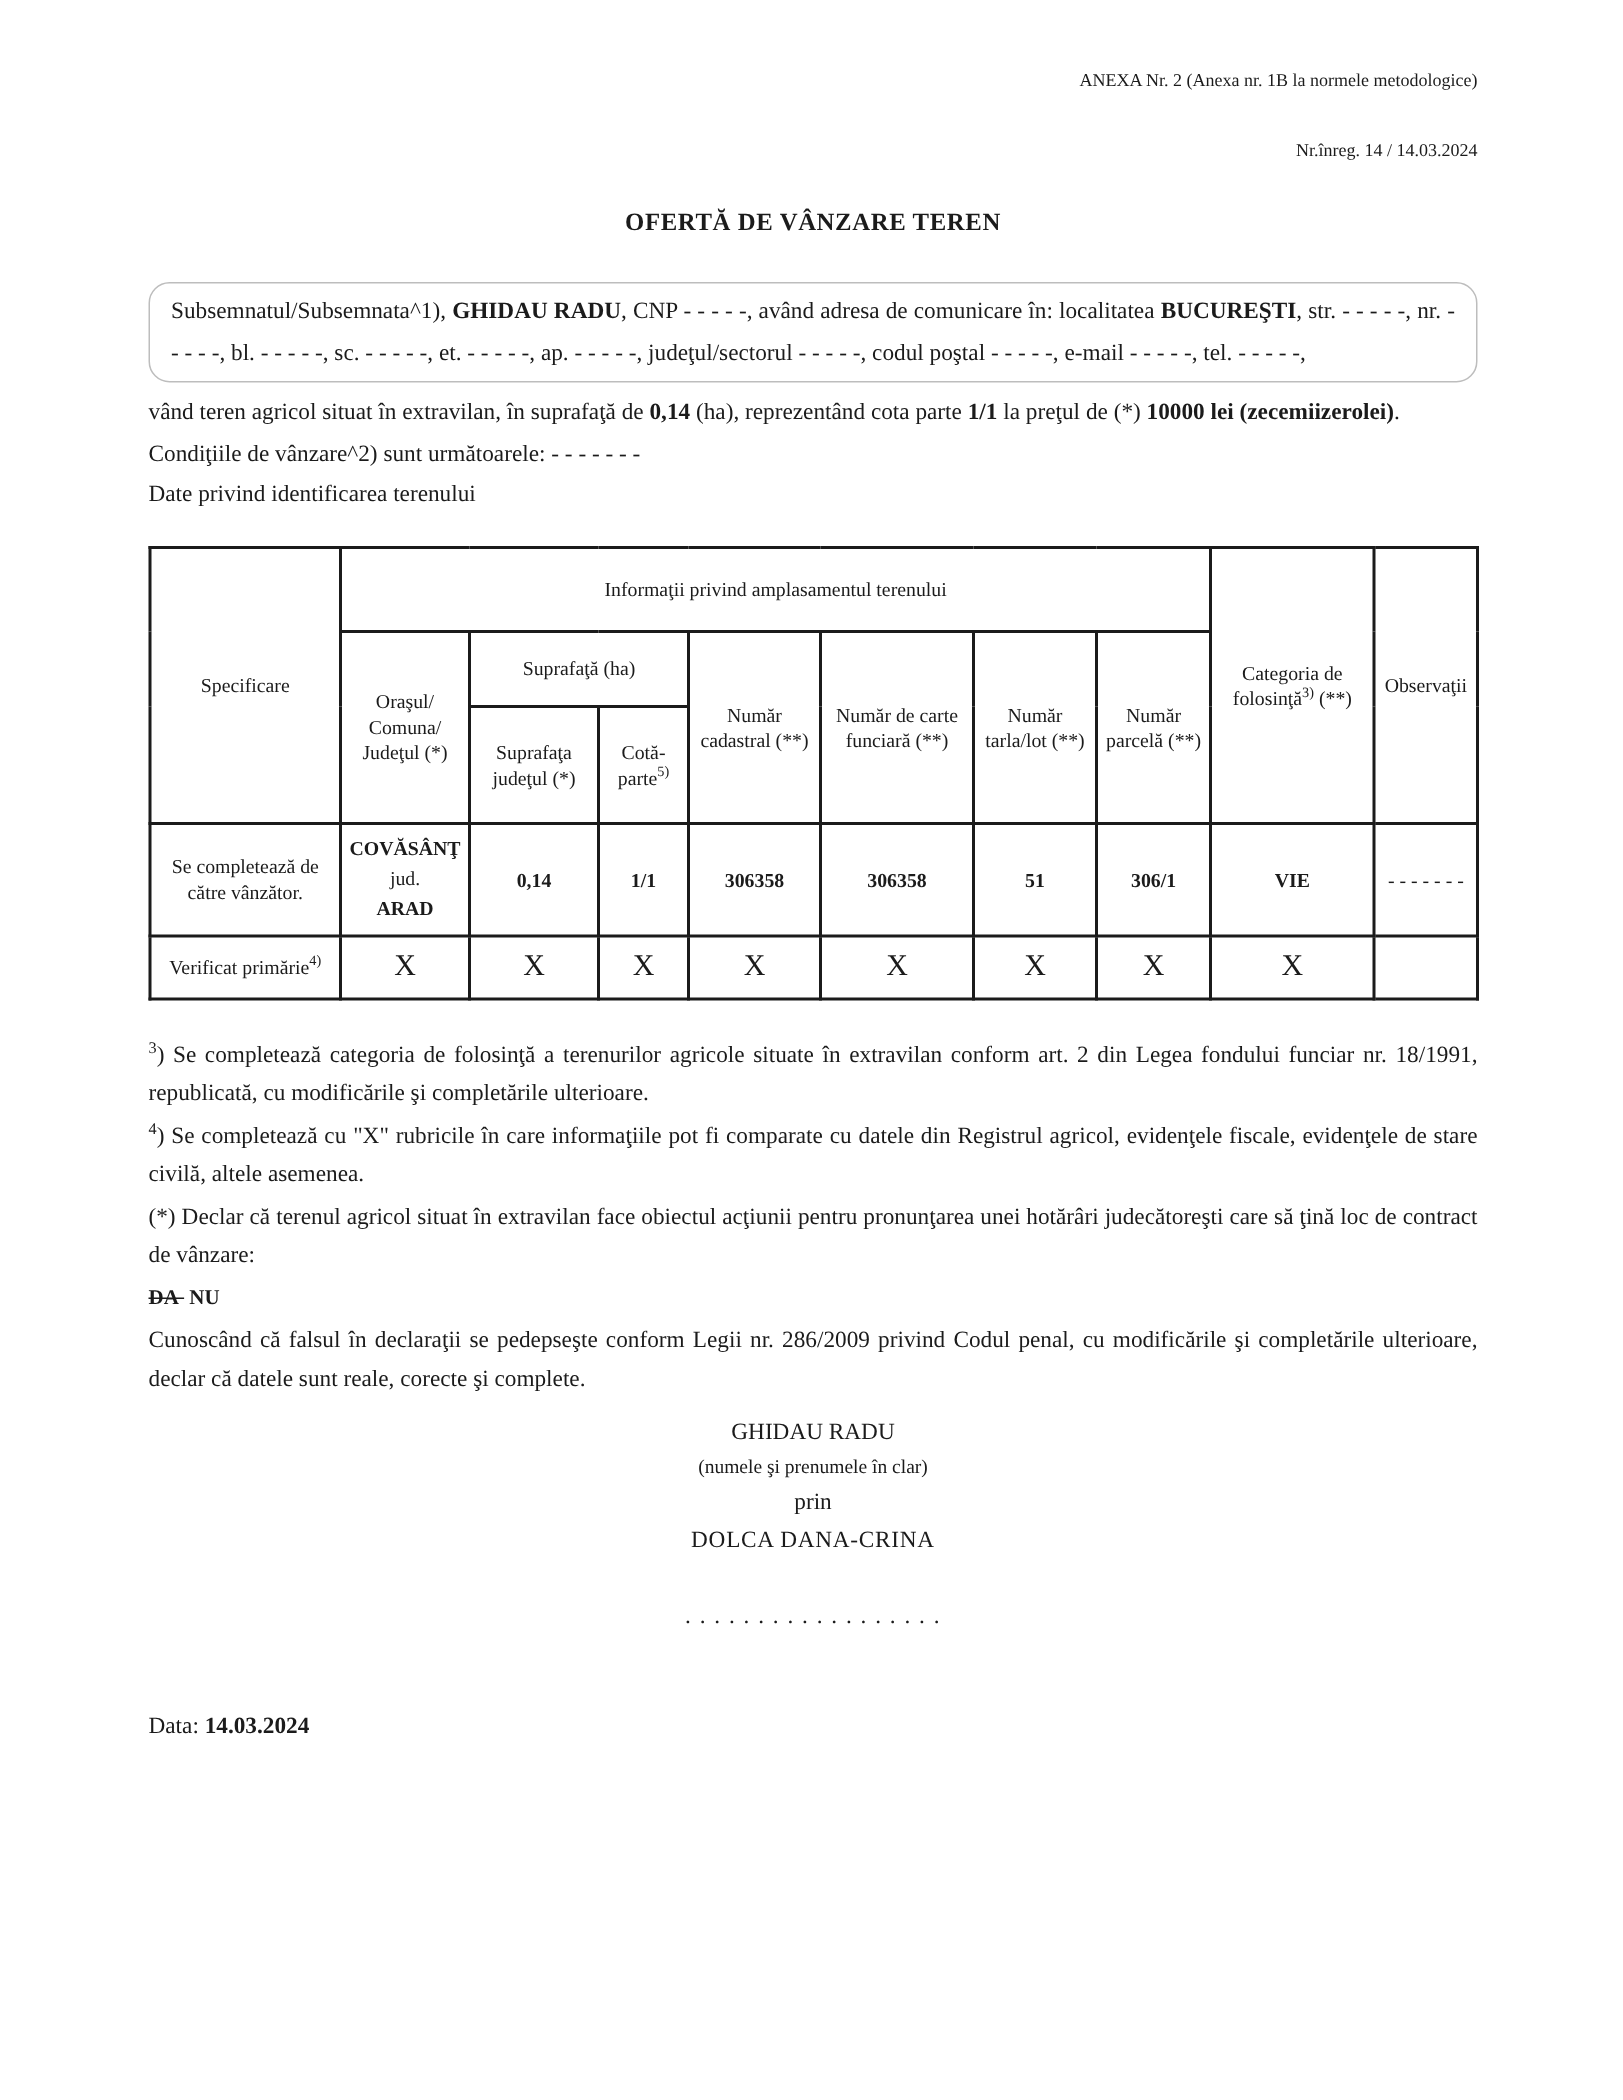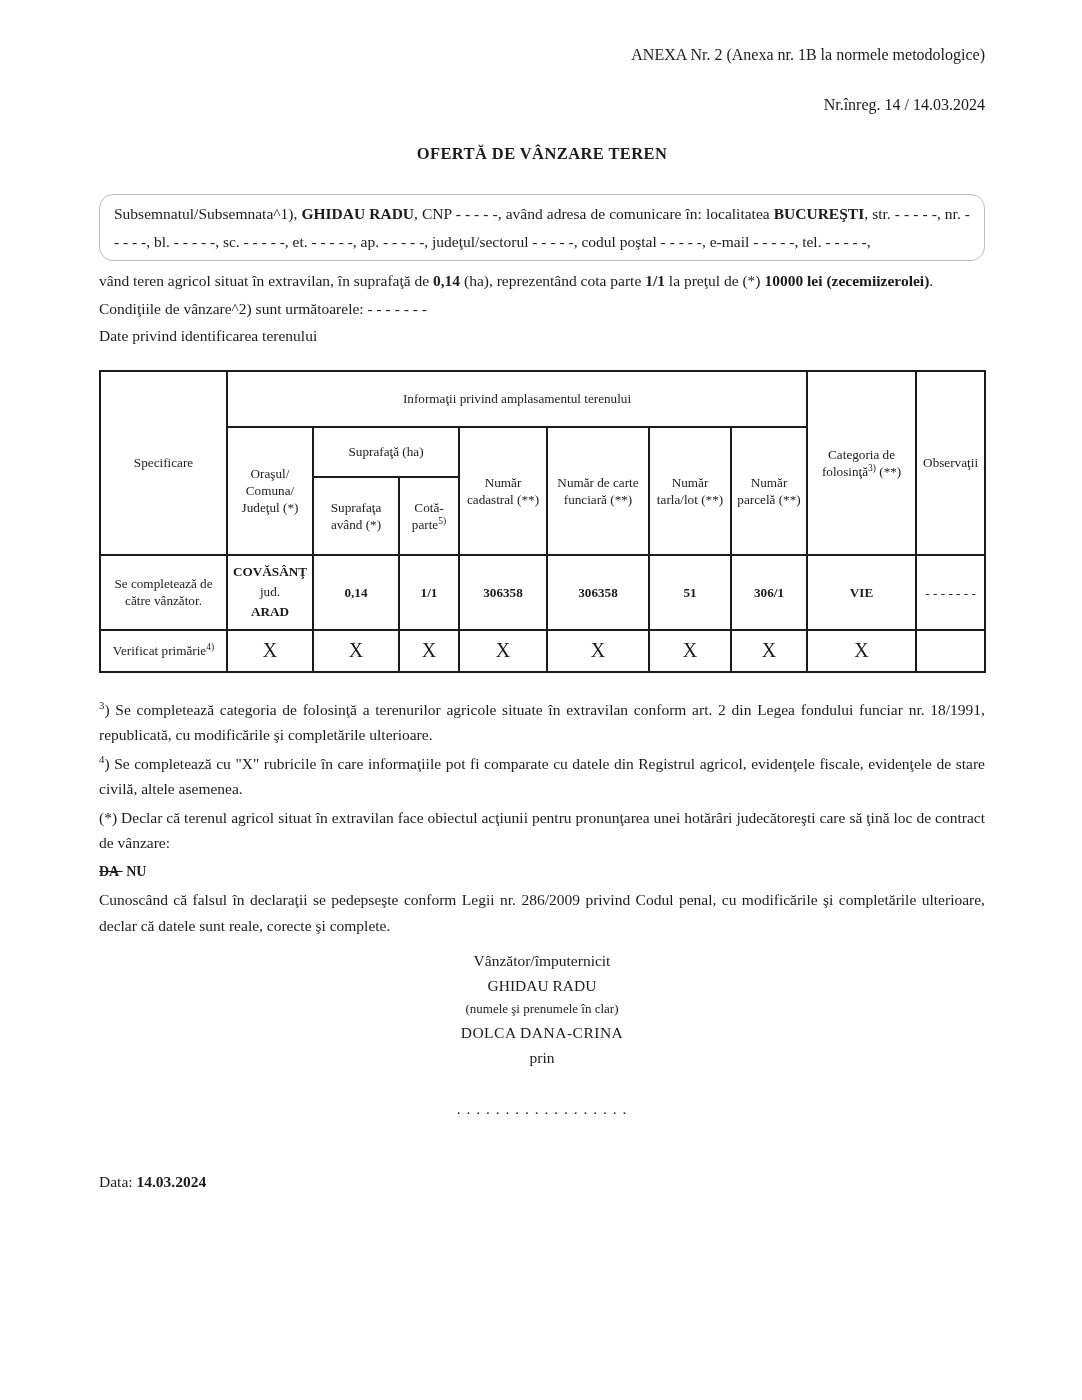--- a/index.html
+++ b/index.html
@@ -7,21 +7,21 @@
     position: relative;
     width: 1082px;
     height: 1400px;
     box-sizing: border-box;
     padding: 46px 97px 0 99px;
     font-family: "Liberation Serif", "DejaVu Serif", serif;
     color: #1b1b1b;
     overflow: hidden;
     background: #ffffff;
   }
-  .right { text-align: right; font-size: 16px; }
+  .right { text-align: right; font-size: 12px; }
   .reg { margin-top: 32px; }
   .title {
     margin: 30px 0 0 0;
     text-align: center;
     font-size: 16.5px;
     font-weight: bold;
     letter-spacing: 0.4px;
   }
   .intro-box {
     margin-top: 30px;
@@ -122,21 +122,21 @@
       </tr>
       <tr style="height:50px">
         <td rowspan="2">Oraşul/ Comuna/ Judeţul (*)</td>
         <td colspan="2">Suprafaţă (ha)</td>
         <td rowspan="2">Număr cadastral (**)</td>
         <td rowspan="2">Număr de carte funciară (**)</td>
         <td rowspan="2">Număr tarla/lot (**)</td>
         <td rowspan="2">Număr parcelă (**)</td>
       </tr>
       <tr style="height:78px">
-        <td>Suprafaţa având (*)</td>
+        <td>Suprafaţa judeţul (*)</td>
         <td><span>Cotă-parte</span><sup>5)</sup></td>
       </tr>
       <tr style="height:75px">
         <td>Se completează de către vânzător.</td>
         <td>
           <div class="loc-line b">COVĂSÂNŢ</div>
           <div class="loc-line">jud.</div>
           <div class="loc-line b">ARAD</div>
         </td>
         <td class="b">0,14</td>
@@ -165,23 +165,22 @@
 
   <div class="footnotes">
     <p class="fn"><sup>3</sup><span>) Se completează categoria de folosinţă a terenurilor agricole situate în extravilan conform art. 2 din Legea fondului funciar nr. 18/1991, republicată, cu modificările şi completările ulterioare.</span></p>
     <p class="fn"><sup>4</sup><span>) Se completează cu "X" rubricile în care informaţiile pot fi comparate cu datele din Registrul agricol, evidenţele fiscale, evidenţele de stare civilă, altele asemenea.</span></p>
     <p class="fn">(*) Declar că terenul agricol situat în extravilan face obiectul acţiunii pentru pronunţarea unei hotărâri judecătoreşti care să ţină loc de contract de vânzare:</p>
     <p class="danu"><span style="font-weight: bold; text-decoration: line-through;">DA&nbsp;</span><span style="font-weight: bold;"> NU</span></p>
     <p class="fn">Cunoscând că falsul în declaraţii se pedepseşte conform Legii nr. 286/2009 privind Codul penal, cu modificările şi completările ulterioare, declar că datele sunt reale, corecte şi complete.</p>
   </div>
 
   <div class="sig">
-    <div class="sig-line">Vânzător/împuternicit</div>
     <div class="sig-line">GHIDAU RADU</div>
     <div class="sig-note">(numele şi prenumele în clar)</div>
+    <div class="sig-line">prin</div>
     <div class="sig-line sig-proxy">DOLCA DANA-CRINA</div>
-    <div class="sig-line">prin</div>
     <div class="sig-dots">. . . . . . . . . . . . . . . . . .</div>
   </div>
 
   <div class="date-line"><span>Data: </span><span class="b">14.03.2024</span></div>
 
 </div>
 
 </body></html>

